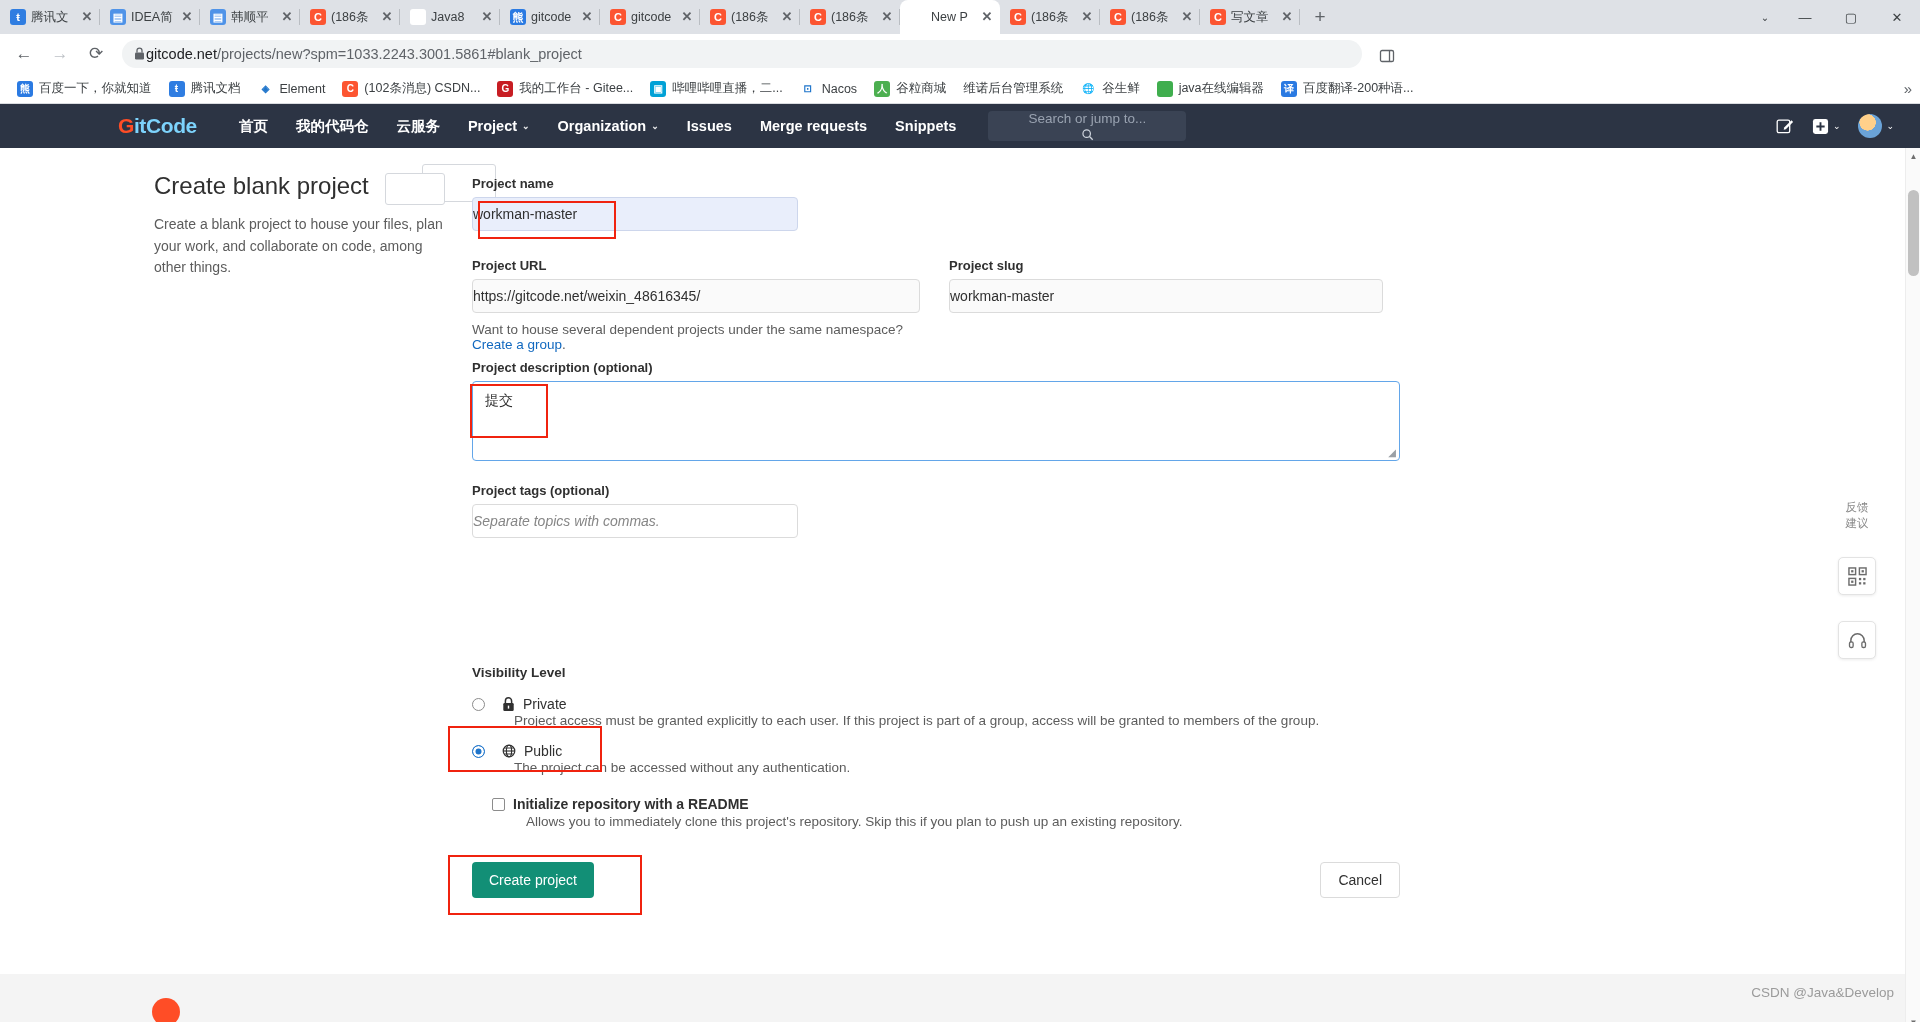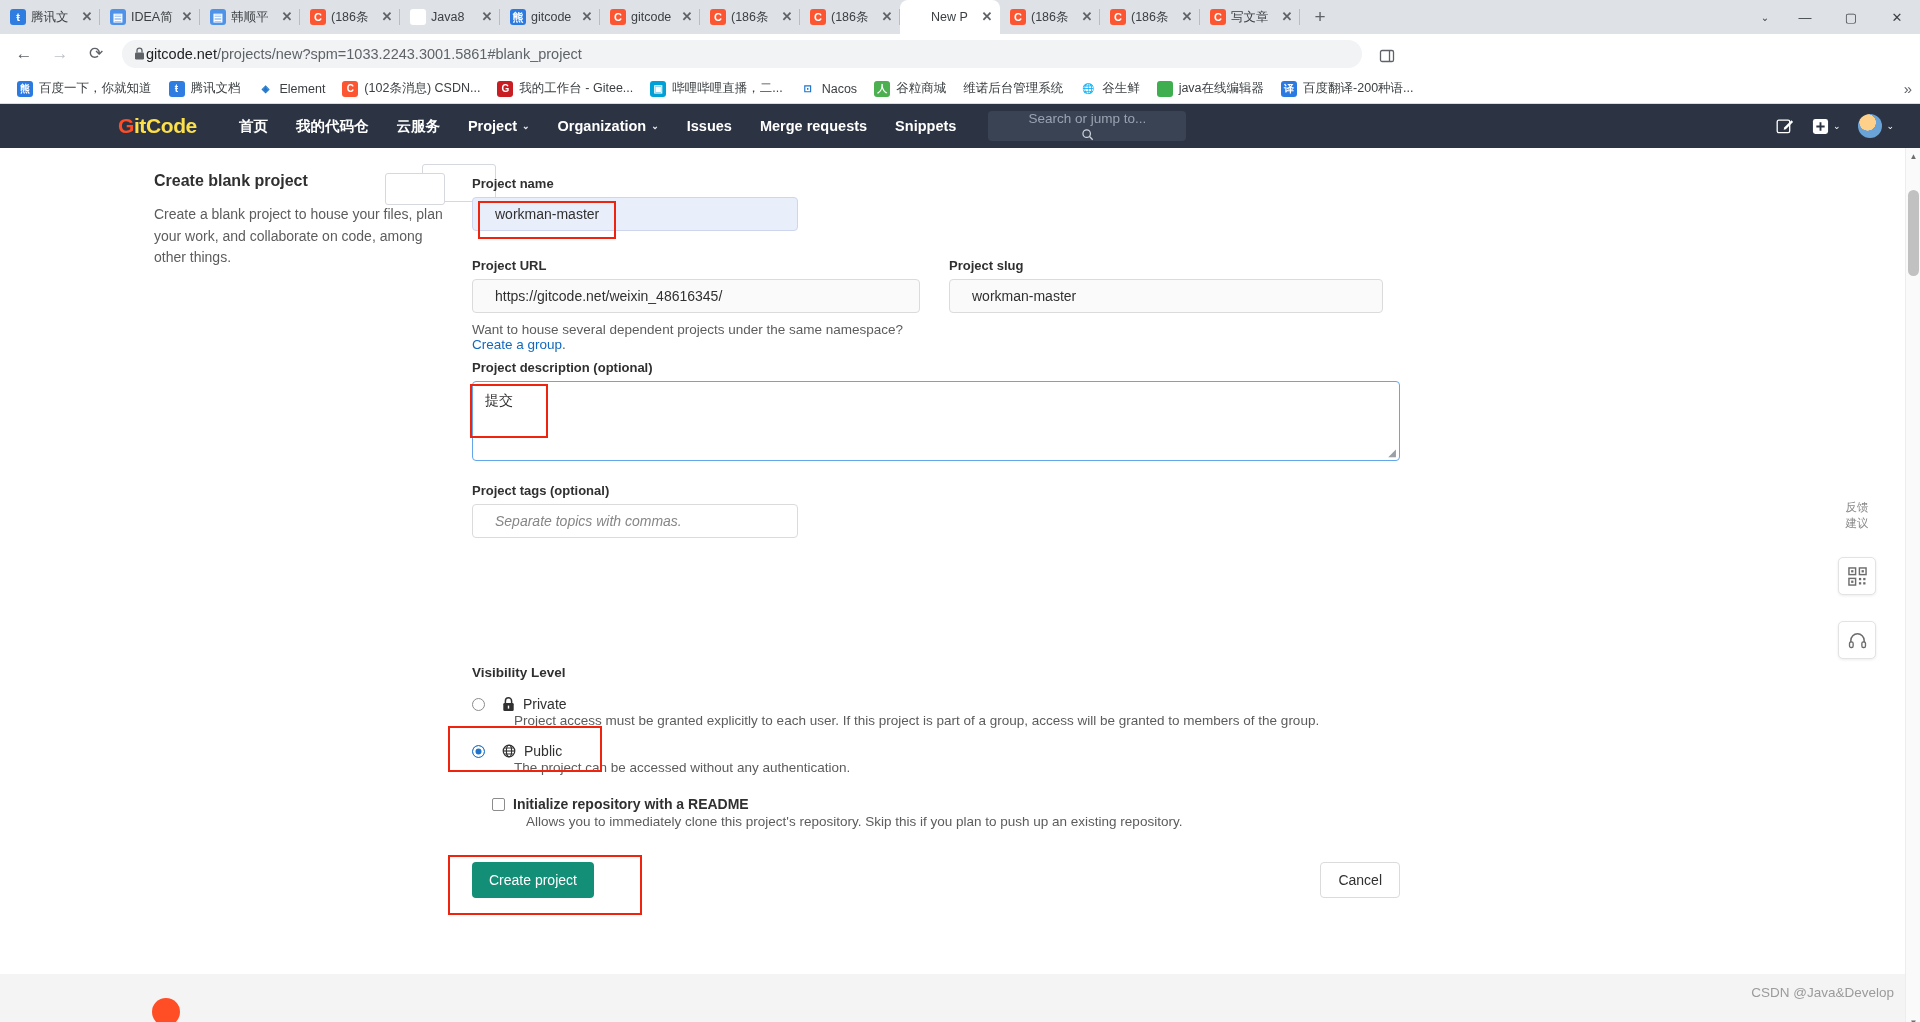--- a/index.html
+++ b/index.html
@@ -111,21 +111,21 @@
   .bm-overflow{ position:absolute; right:8px; font-size:15px; color:#5f6368; }
 
   
   #gc-nav{
     height:44px; background:#2c3444; display:flex; align-items:center;
     padding-left:118px; gap:0; position:relative;
   }
   .gc-logo{ font-size:21px; font-weight:bold; color:#ff4d26; letter-spacing:-.4px;
             margin-right:28px; display:flex; align-items:center; }
   .gc-logo .g{ color:#ff4d26; }
-  .gc-logo .rest{ color:#fde047; }
+  .gc-logo .rest{ color:#7dd3fc; }
   .gc-link{ color:#ffffff; font-size:14.5px; font-weight:bold; padding:0 14px;
             white-space:nowrap; display:flex; align-items:center; gap:5px; }
   .caret-d{ font-size:9px; opacity:.9; }
   .gc-search{
     margin-left:18px; width:198px; height:30px; background:#3a4354; border-radius:4px;
     display:flex; align-items:center; justify-content:space-between; padding:0 10px;
     color:#9aa3b1; font-size:13.5px;flex-direction:column;
   }
   .gc-right{ position:absolute; right:26px; display:flex; align-items:center; gap:18px; }
   .gc-ricon{ color:#fff; font-size:16px; display:flex; align-items:center; gap:4px; }
@@ -134,39 +134,39 @@
            display:inline-block; }
 
   
   #page{
     position:relative; height:882px; background:#fff; overflow:hidden;
   }
   .left-col{
     position:absolute; left:154px; top:24px; width:300px;
   }
   .left-col h1{
-    font-size:16px; color:#303030; margin:0 0 14px 0; font-weight:bold;
+    font-size:24px; color:#303030; margin:0 0 14px 0; font-weight:normal;
   }
   .left-col p{
     font-size:14px; color:#5c5c5c; line-height:1.55; margin:0;
   }
   .deco{
     position:absolute; left:268px; top:-8px; width:74px; height:38px;
     border:1.5px solid #d5d8dd; border-radius:3px; background:#fff;
   }
   .deco:after{
     content:""; position:absolute; left:-38px; top:8px; width:58px; height:30px;
     border:1.5px solid #d5d8dd; border-radius:3px; background:#fff;
   }
 
   .form-col{ position:absolute; left:472px; top:0; width:930px; }
   .fld-label{ font-size:13px; color:#303030; font-weight:bold; margin-bottom:6px; }
   .inp{
     height:34px; border:1px solid #dbdbdb; border-radius:4px; background:#fafafa;
-    display:flex; align-items:center; padding:0 22px; font-size:14px; color:#303030;
+    display:flex; align-items:center; padding:0 0; font-size:14px; color:#303030;
   }
   .inp.placeholder{ color:#868686;font-style:italic; }
   .inp.focus{ background:#e9eefb; border-color:#cdd6ec; }
   .hint{ font-size:13.5px; color:#5c5c5c; margin-top:9px; }
   .hint a{ color:#1068bf; text-decoration:none; }
   .ta{
     border:1.6px solid #63a6e9; border-radius:4px; background:#fff; height:80px;
     padding:10px 12px; font-size:14px; color:#303030; position:relative;
   }
   .ta .resize{

